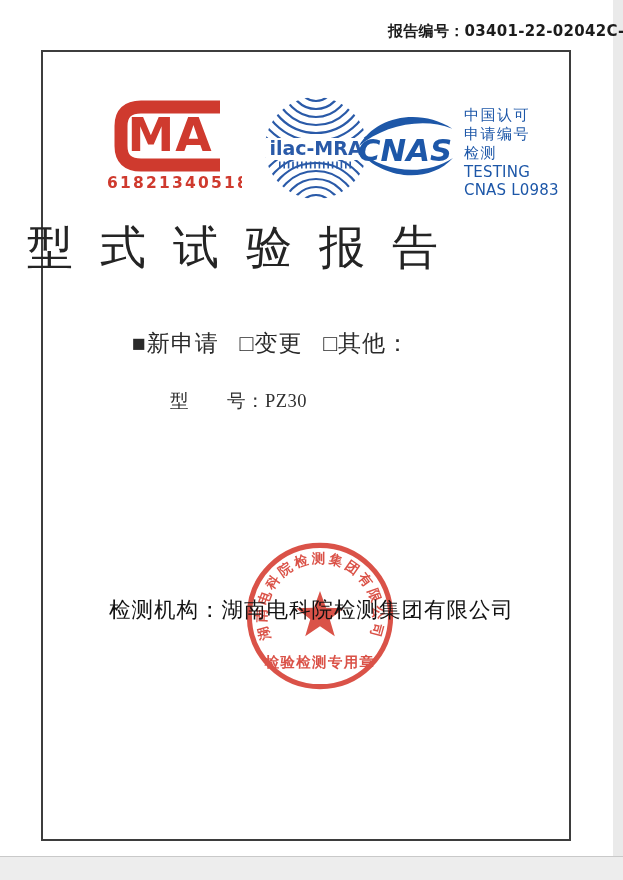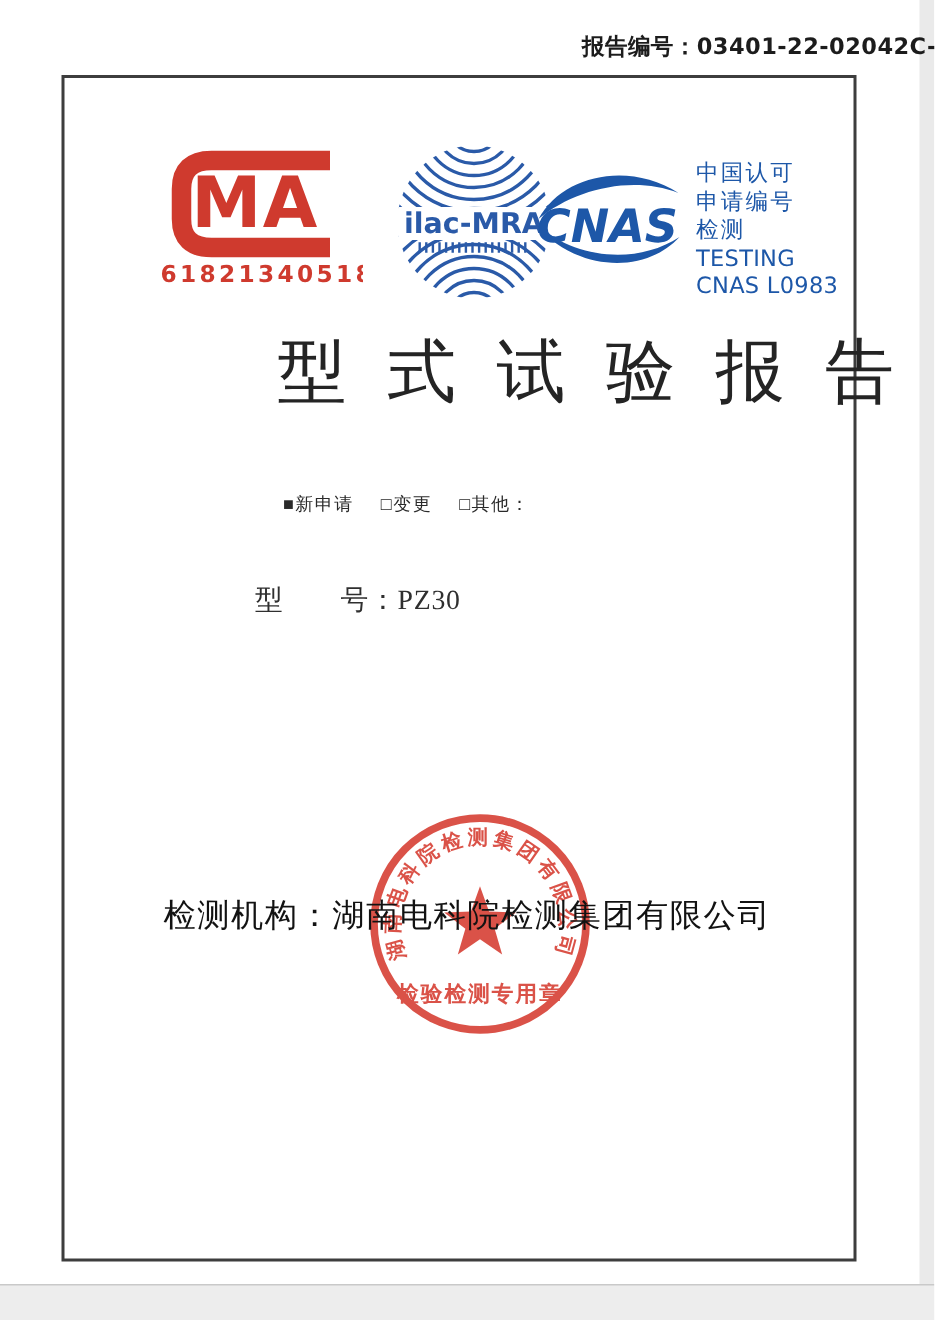--- a/index.html
+++ b/index.html
@@ -20,28 +20,28 @@
 
   .cma { position:absolute; left:104px; top:88px; width:138px; height:106px; }
   .ilac { position:absolute; left:263px; top:95px; width:106px; height:106px; }
   .cnas-wrap { position:absolute; left:355px; top:106px; display:flex; gap:9px; align-items:flex-start; }
   .cnas-logo { width:100px; height:84px; }
   .cnas-text { color:#1d57a8; font-family:"DejaVu Sans","Liberation Sans",sans-serif; font-weight:normal; }
   .cnas-text .cn { font-size:15px; line-height:19px; letter-spacing:1.5px; }
   .cnas-text .en { font-size:15px; line-height:18px; letter-spacing:0.2px; }
 
   .title {
-    position:absolute; top:218px; left:0; width:623px; text-align:right;
+    position:absolute; top:218px; left:0; width:623px; text-align:left;
     font-size:46px; line-height:1.3; color:#242424;
     letter-spacing:27px; text-indent:27px; font-weight:400; white-space:nowrap;
   }
 
   .apply-row {
     position:absolute; top:328px; left:0; width:542px; text-align:center;
-    font-size:12px; color:#2a2a2a; letter-spacing:1px;
+    font-size:23px; color:#2a2a2a; letter-spacing:1px;
   }
   .apply-row span { margin:0 7px; }
 
   .fields { position:absolute; left:170px; top:391px; font-size:18.5px; color:#2f2f2f; }
   .field-row { height:20px; line-height:20px; margin-bottom:30px; letter-spacing:0.5px; white-space:nowrap; }
 
   .agency {
     position:absolute; top:595px; left:0; width:623px; text-align:center;
     font-size:21.5px; font-weight:normal; color:#121212; letter-spacing:1px; z-index:2;
   }

